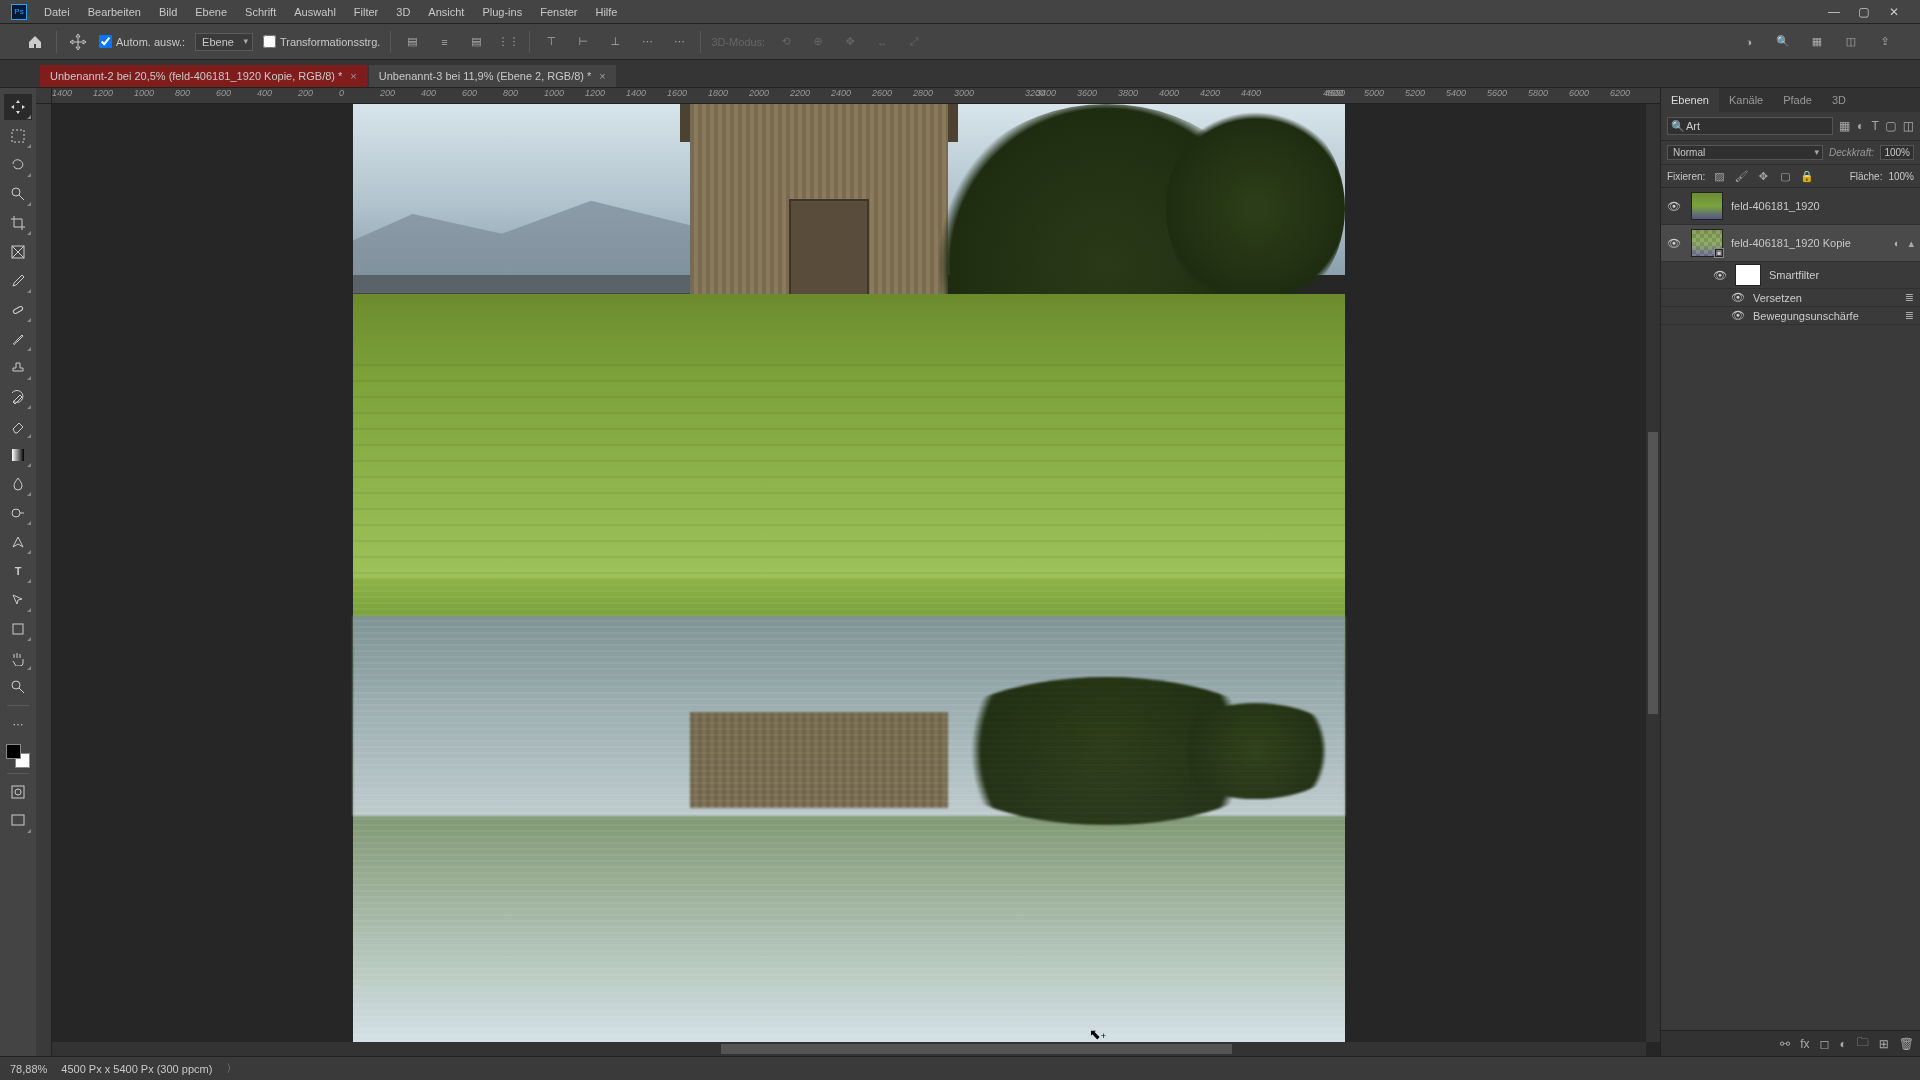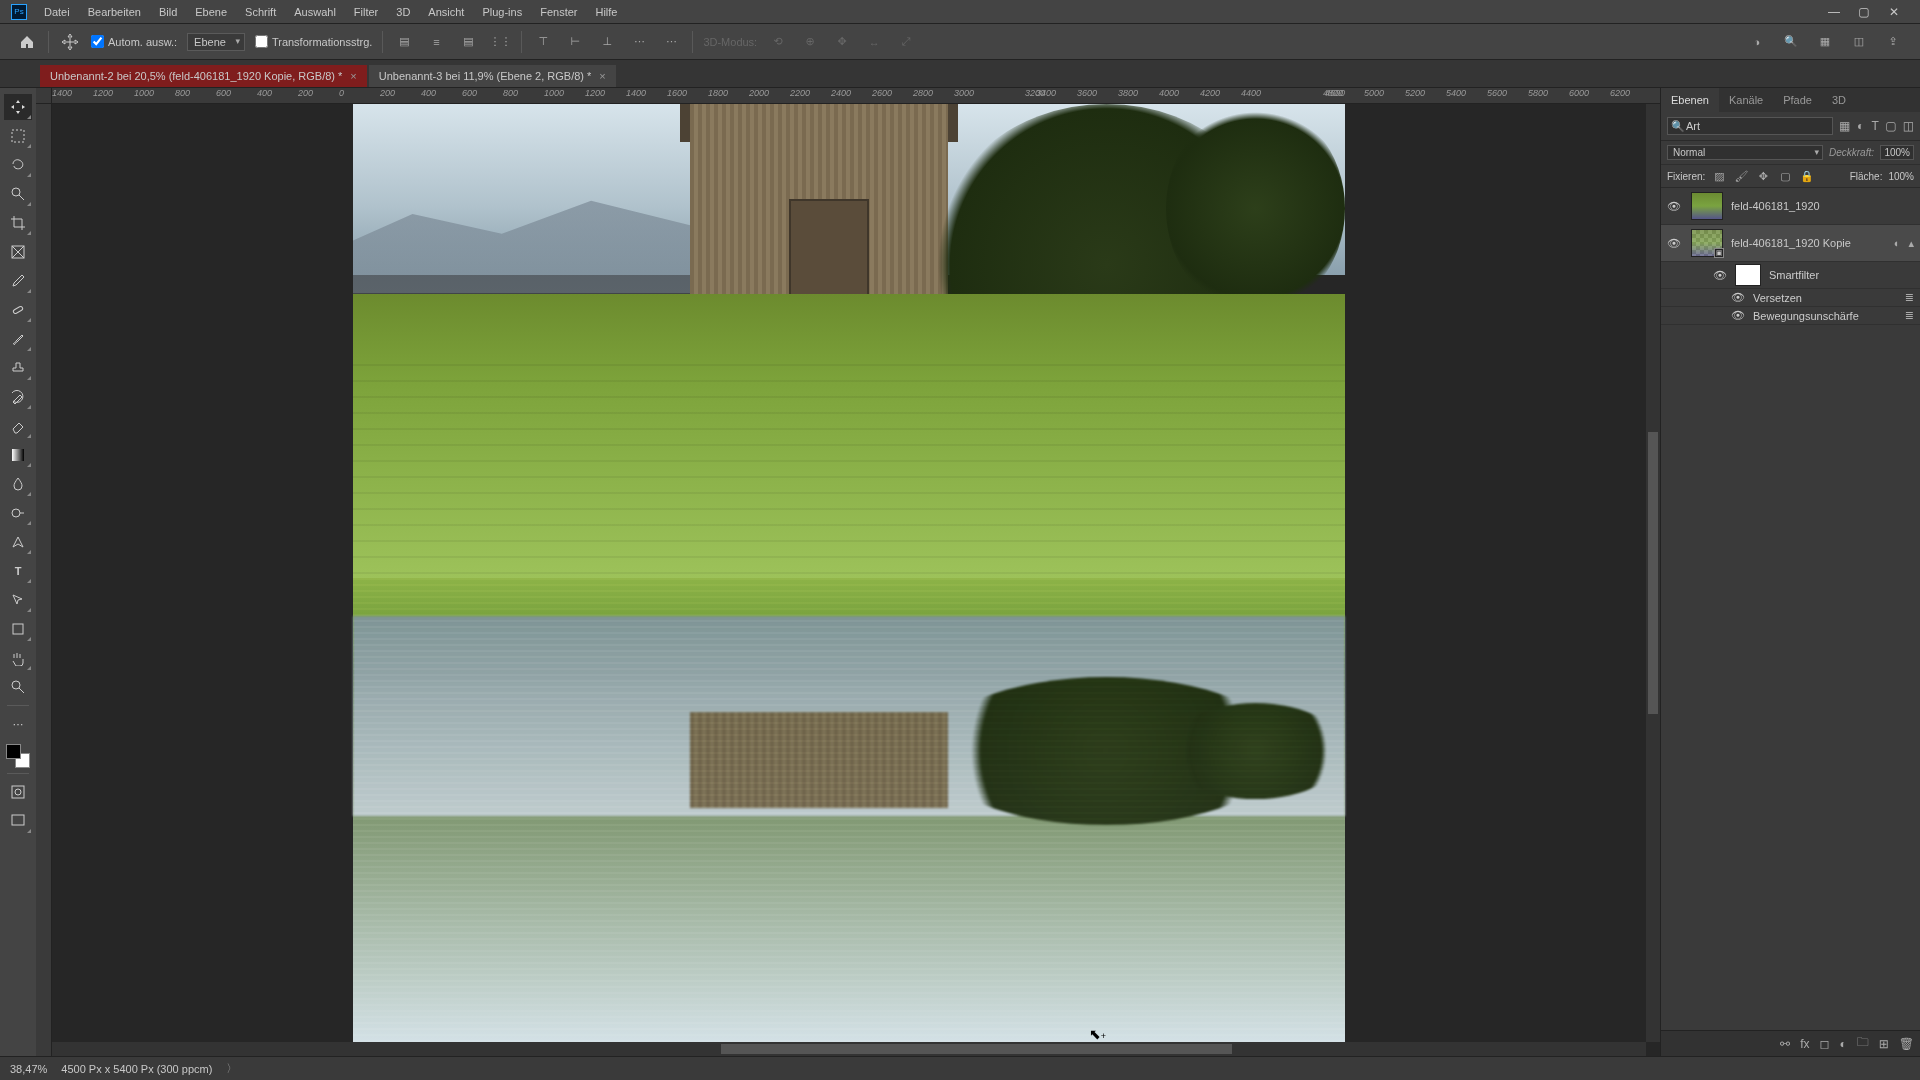--- a/index.html
+++ b/index.html
@@ -6,21 +6,21 @@
 body { width: 1920px; height: 1080px; background: #323232; color: #c8c8c8; font-size: 11px; overflow: hidden; position: relative; }
 
 
 .menubar { height: 24px; background: #444; display: flex; align-items: center; padding: 0 11px; border-bottom: 1px solid #222; }
 .menubar .ps-logo { width: 16px; height: 16px; background: #001a33; border: 1px solid #2aa3ff; font-size: 8px; color: #2aa3ff; display: flex; align-items: center; justify-content: center; margin-right: 8px; }
 .menubar .menu-item { padding: 4px 9px; cursor: pointer; }
 .menubar .spacer { flex: 1; }
 .menubar .win-ctrl { width: 30px; text-align: center; padding: 3px 0; cursor: pointer; font-size: 12px; }
 
 
-.optbar { height: 36px; background: #444; display: flex; align-items: center; padding: 0 16px; gap: 10px; border-bottom: 1px solid #222; }
+.optbar { height: 36px; background: #444; display: flex; align-items: center; padding: 0 24px; gap: 10px; border-bottom: 1px solid #222; }
 .optbar .home-ic { width: 22px; height: 22px; display:flex; align-items:center; justify-content:center; }
 .optbar .sep { width: 1px; height: 22px; background: #595959; }
 .optbar .move-ic { width: 22px; height: 22px; display:flex; align-items:center; justify-content:center; }
 .optbar .chk { display:flex; align-items:center; gap:4px; }
 .optbar .dd { background: #3a3a3a; border: 1px solid #5a5a5a; padding: 2px 18px 2px 6px; position: relative; }
 .optbar .dd::after { content:"▾"; position:absolute; right:4px; font-size:9px; color:#aaa; }
 .optbar .icbtn { width:22px; height:20px; display:flex; align-items:center; justify-content:center; cursor:pointer; color:#aaa; }
 .optbar .disabled { color:#666; }
 .optbar .right { margin-left:auto; display:flex; gap:12px; align-items:center; }
 
@@ -499,16 +499,16 @@
     <div class="pfic">fx</div>
     <div class="pfic">◻</div>
     <div class="pfic">◐</div>
     <div class="pfic">🗀</div>
     <div class="pfic">⊞</div>
     <div class="pfic">🗑</div>
   </div>
 </div>
 
 <div class="status">
-  <span>38,47%</span>
+  <span>78,88%</span>
   <span>4500 Px x 5400 Px (300 ppcm)</span>
   <span class="arrow">〉</span>
 </div>
 
 </body></html>

